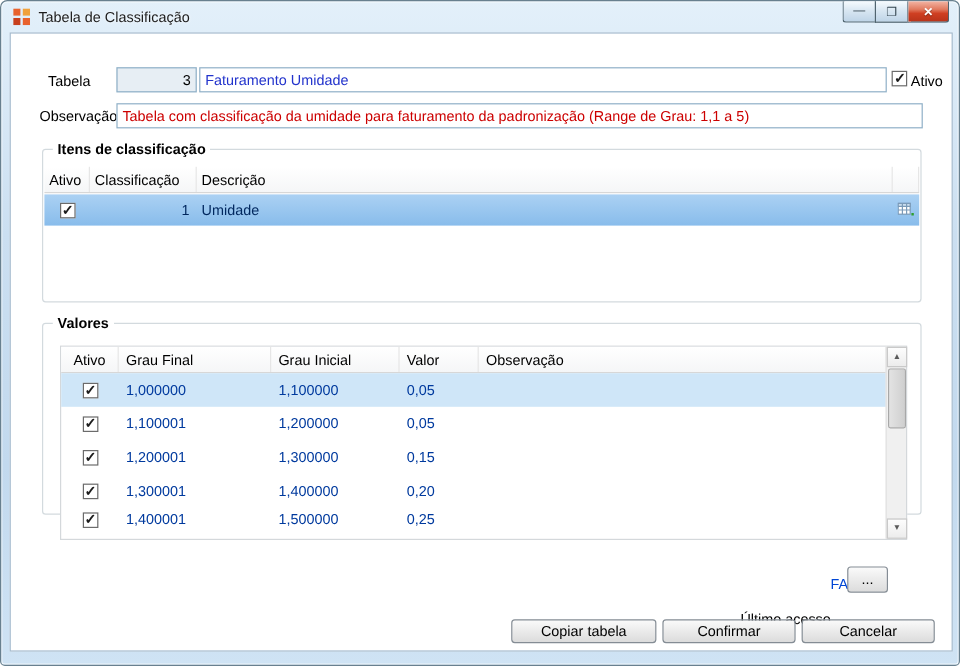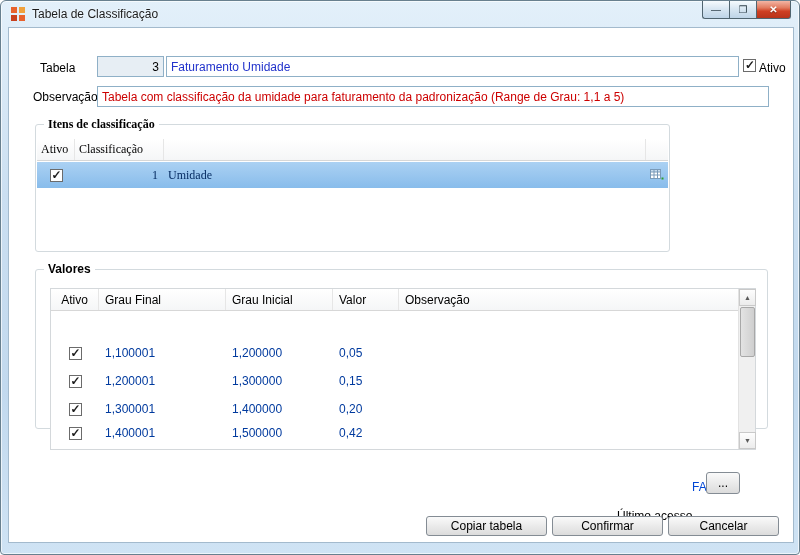--- a/index.html
+++ b/index.html
@@ -91,25 +91,26 @@
 
     <span class="lbl" style="left:31px; top:33px;">Tabela</span>
     <input class="tbox" style="left: 88px; top: 28px; width: 67px; background: rgb(231, 238, 244); text-align: right;" value="3">
     <input class="tbox" style="left: 157px; top: 28px; width: 573px; color: rgb(34, 51, 204);" value="Faturamento Umidade">
     <span class="checkbox checked" style="position:absolute; left:734px; top:31px;"></span>
     <span class="lbl" style="left:750px; top:33px;">Ativo</span>
 
     <span class="lbl" style="left:24px; top:62px;">Observação</span>
     <input class="tbox" style="left: 88px; top: 58px; width: 672px; color: rgb(204, 0, 0);" value="Tabela com classificação da umidade para faturamento da padronização (Range de Grau: 1,1 a 5)">
 
-    <div class="group" style="left:26px; top:96px; width:635px; height:128px;font-family:Liberation Serif, serif;">
+    <div class="group" style="left:26px; top:96px; width:733px; height:128px;">
       <span class="group-title">Itens de classificação</span>
       <div class="grid-header itens-header">
         <div>Ativo</div>
         <div>Classificação</div>
+        <div>Descrição</div>
         <div></div>
       </div>
       <div class="grid-row itens-row">
         <div class="cell-check">
             <span class="checkbox checked"></span>
           </div>
         <div class="num">1</div>
         <div class="desc">Umidade</div>
         <div class="add-icon">
           <svg width="15" height="15" viewBox="0 0 15 15">
@@ -128,20 +129,29 @@
       <span class="group-title">Valores</span>
       <div class="val-table">
         <div class="grid-header val-header">
           <div>Ativo</div>
           <div>Grau Final</div>
           <div>Grau Inicial</div>
           <div>Valor</div>
           <div>Observação</div>
         </div>
 
+        <div class="grid-row val-row selected" style="top:22px;">
+          <div class="cell-check">
+              <span class="checkbox checked"></span>
+            </div>
+          <div>1,000000</div>
+          <div>1,100000</div>
+          <div>0,05</div>
+          <div></div>
+        </div>
         <div class="grid-row val-row" style="top:50px;">
           <div class="cell-check">
               <span class="checkbox checked"></span>
             </div>
           <div>1,100001</div>
           <div>1,200000</div>
           <div>0,05</div>
           <div></div>
         </div>
         <div class="grid-row val-row" style="top:78px;">
@@ -161,21 +171,21 @@
           <div>1,400000</div>
           <div>0,20</div>
           <div></div>
         </div>
         <div class="grid-row val-row" style="top:130px;">
           <div class="cell-check">
               <span class="checkbox checked"></span>
             </div>
           <div>1,400001</div>
           <div>1,500000</div>
-          <div>0,42</div>
+          <div>0,25</div>
           <div></div>
         </div>
 
         <div class="scrollbar" style="height:160px;">
           <div class="sb-btn sb-up">▲</div>
           <div class="sb-thumb"></div>
           <div class="sb-btn sb-down">▼</div>
         </div>
       </div>
     </div>

